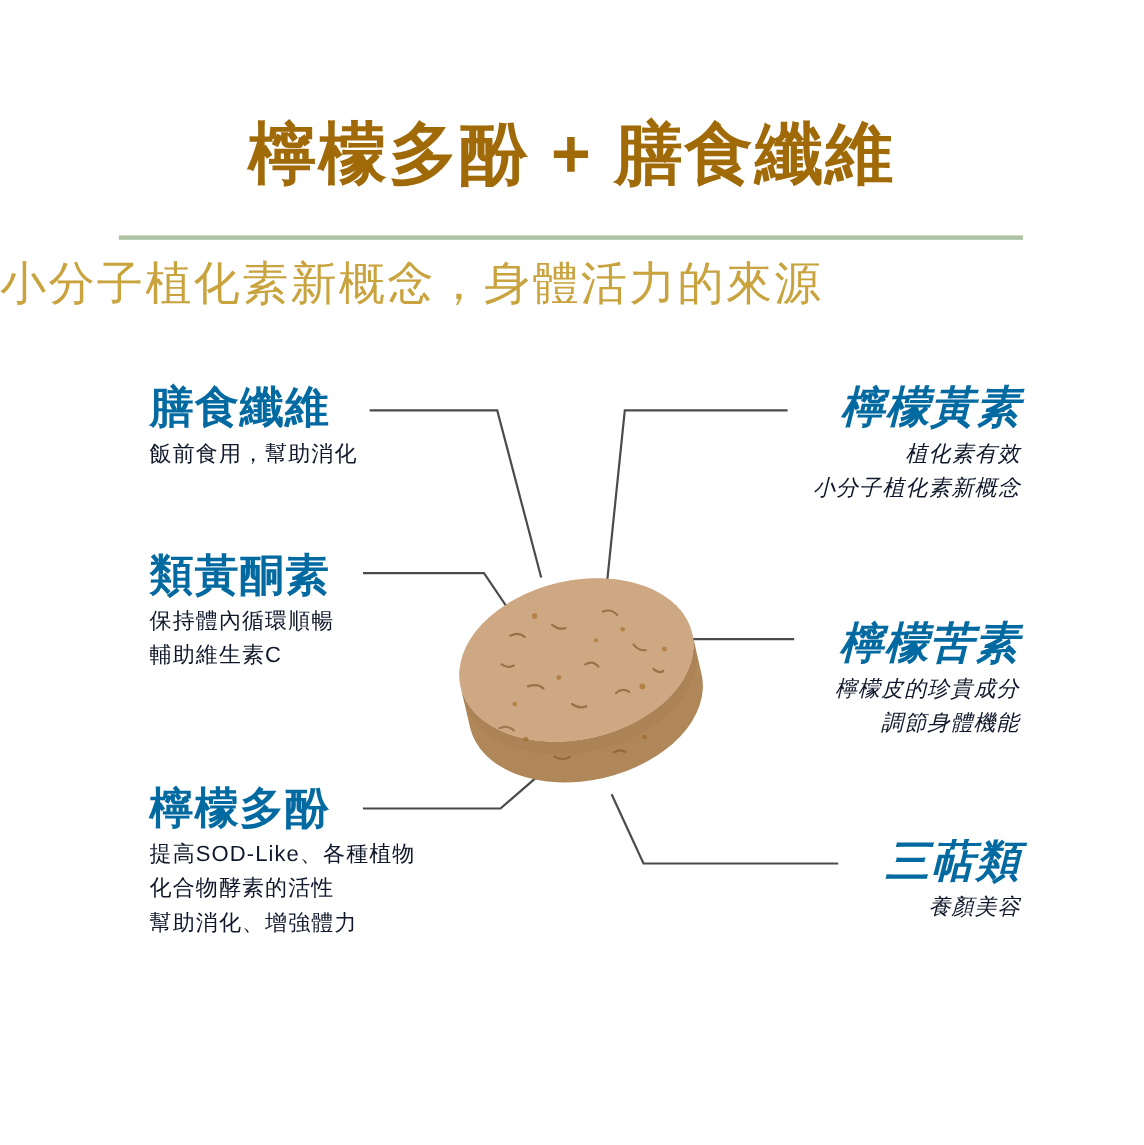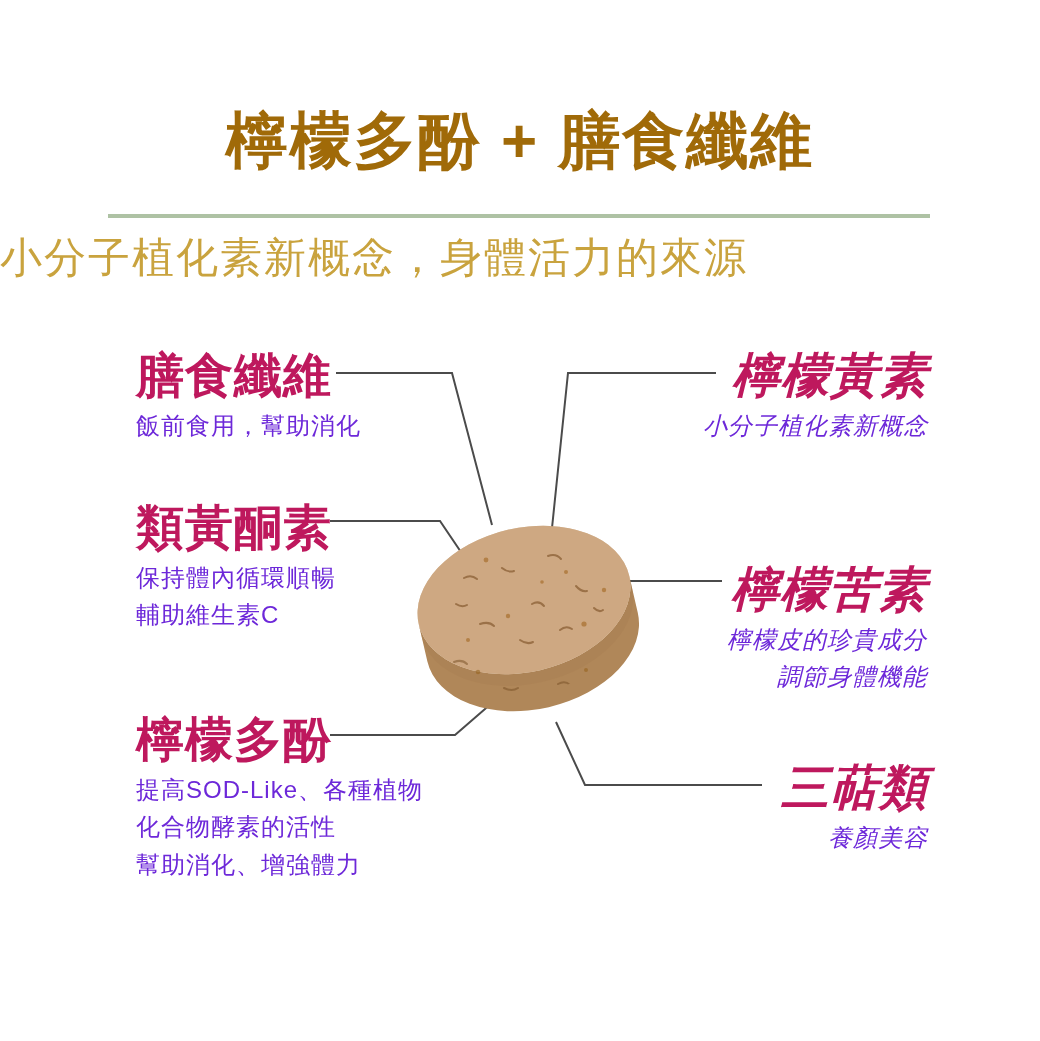--- a/index.html
+++ b/index.html
@@ -76,30 +76,30 @@
     position: absolute;
     left: 408px;
     top: 512px;
     width: 232px;
     height: 212px;
   }
 
   
   .callout { position: absolute; }
   .callout .c-title {
-    font-size: 48px;
+    font-size: 40px;
     font-weight: bold;
-    color: #be185d;
+    color: #0369a1;
     letter-spacing: 1px;
     line-height: 1.15;
     white-space: nowrap;
   }
   .callout .c-line {
-    font-size: 24px;
-    color: #6d28d9;
+    font-size: 20px;
+    color: #0f172a;
     letter-spacing: 1px;
     line-height: 1.55;
     white-space: nowrap;
   }
   .left  { text-align: left;  }
   .right { text-align: right; font-style: italic; }
 
   #callout-fiber      { left: 136px; top: 348px; }
   #callout-flavonoid  { left: 136px; top: 500px; }
   #callout-polyphenol { left: 136px; top: 712px; }
@@ -193,20 +193,21 @@
 
   <div class="callout left" id="callout-polyphenol">
     <div class="c-title mt">檸檬多酚</div>
     <div class="c-line">提高SOD-Like、各種植物</div>
     <div class="c-line">化合物酵素的活性</div>
     <div class="c-line">幫助消化、增強體力</div>
   </div>
 
   <div class="callout right" id="callout-flavone">
     <div class="c-title mt">檸檬黃素</div>
+    <div class="c-line">植化素有效</div>
     <div class="c-line">小分子植化素新概念</div>
   </div>
 
   <div class="callout right" id="callout-limonin">
     <div class="c-title mt">檸檬苦素</div>
     <div class="c-line">檸檬皮的珍貴成分</div>
     <div class="c-line">調節身體機能</div>
   </div>
 
   <div class="callout right" id="callout-triterpene">

